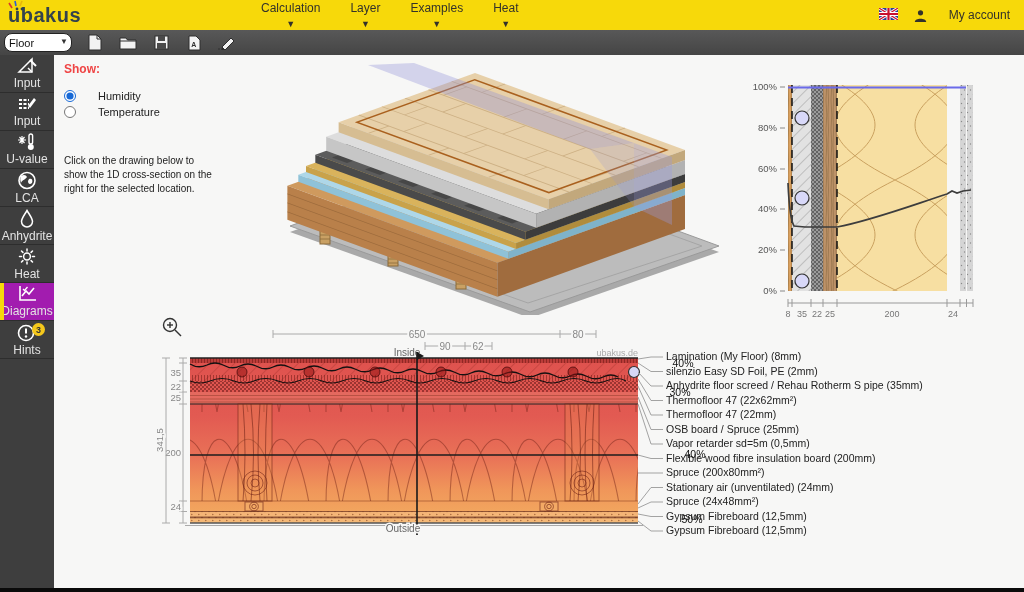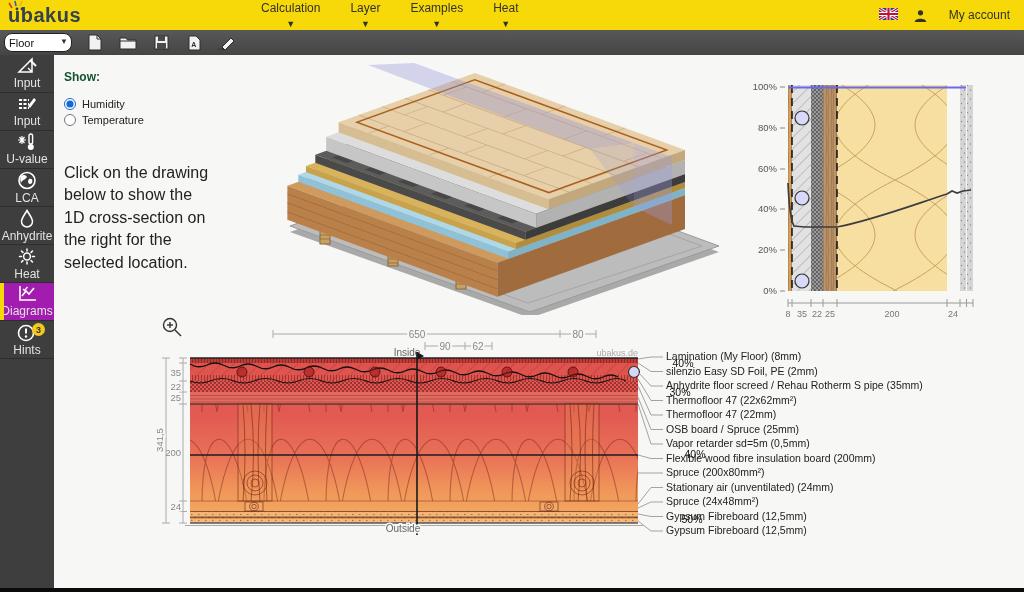--- a/index.html
+++ b/index.html
@@ -29,24 +29,24 @@
   
   .sidebar { position:absolute; left:0; top:55px; width:54px; height:533px; background:#3e3e3e; z-index:4; }
   .side-item { position:relative; height:38px; border-bottom:1px solid #2d2d2d; display:flex; flex-direction:column; align-items:center; justify-content:center; cursor:pointer; }
   .side-item .lbl { font-size:12px; color:#e3e3e3; margin-top:1px; }
   .side-item.active { background:#a21caf; }
   .side-item.active::before { content:""; position:absolute; left:0; top:0; width:4px; height:100%; background:#f7d90a; }
   .badge { position:absolute; top:2px; right:9px; min-width:13px; height:13px; background:#f5c81c; color:#333; border-radius:7px; font-size:9px; font-weight:bold; display:flex; align-items:center; justify-content:center; padding:0 3px; }
 
   
   .controls { position:absolute; left:64px; top:62px; width:160px; z-index:3; }
-  .show-label { font-size:12px; font-weight:bold; color:#14532d; margin-bottom:14px;margin-top:8px; }
-  .radio-row { display:flex; align-items:flex-start; gap:6px; margin-bottom:4px; font-size:11px; color:#222; }
+  .show-label { font-size:12px; font-weight:bold; color:#ef4444; margin-bottom:14px; }
+  .radio-row { display:flex; align-items:flex-start; gap:22px; margin-bottom:4px; font-size:11px; color:#222; }
   .radio-row input { width:12px; height:12px; accent-color:#1668d6; }
-  .instruction { margin-top:36px; font-size:16px; color:#222; line-height:1.4; width:152px; }
+  .instruction { margin-top:36px; font-size:10px; color:#222; line-height:1.4; width:152px; }
 
   .bottom-bar { position:absolute; left:0; top:588px; width:1024px; height:4px; background:#0a0a0a; z-index:6; }
 
   svg text { font-family:"Liberation Sans",sans-serif; }
 </style>
 </head>
 <body>
 
 <div class="stage">
 

